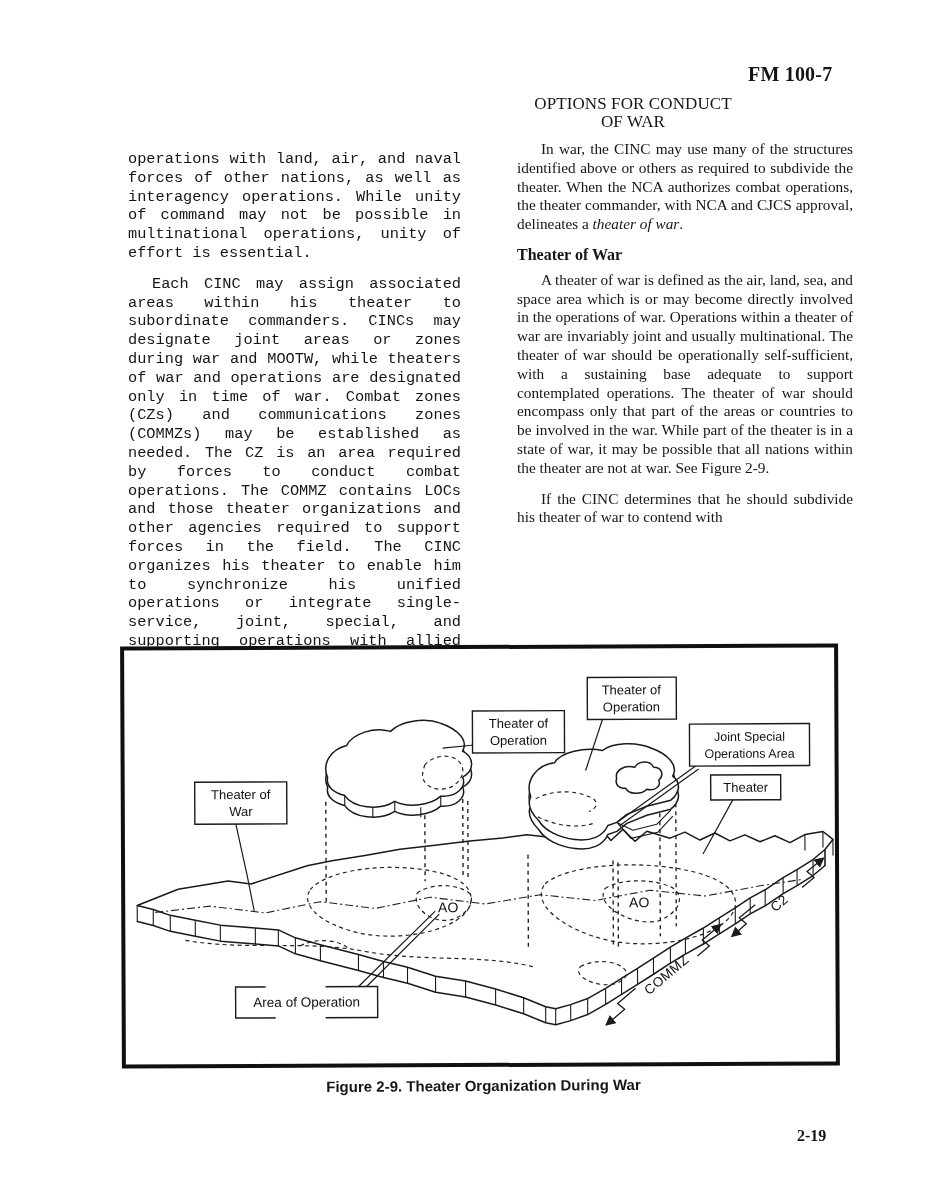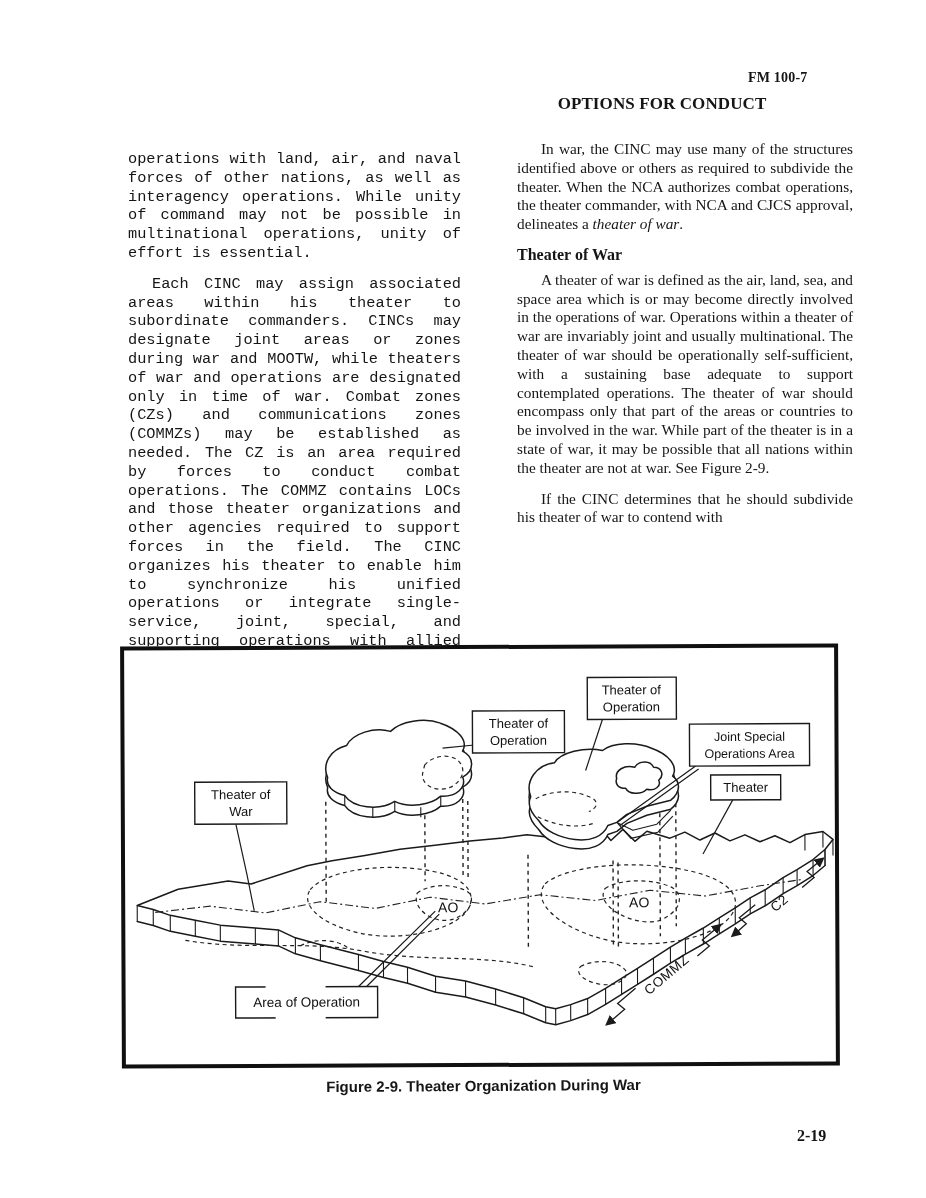--- a/index.html
+++ b/index.html
@@ -2,26 +2,26 @@
 <html><head>
 <meta charset="utf-8">
 <style>
   * { margin:0; padding:0; box-sizing:border-box; }
   html,body { background:#ffffff; }
   .page {
     position:relative; width:926px; height:1198px; background:#fff;
     font-family:"Liberation Serif", serif; color:#151515; overflow:hidden;
   }
   .doc-id {
-    position:absolute; left:748px; top:70px; font-size:14px; font-weight:bold;
+    position:absolute; left:748px; top:63px; font-size:20px; font-weight:bold;
     letter-spacing:0.2px;
   }
   .main-title {
-    position:absolute; left:494px; top:95px; width:336px; text-align:center;
-    font-size:17px; font-weight:bold; line-height:18px; letter-spacing:0.1px;
+    position:absolute; left:465px; top:95px; width:336px; text-align:center;
+    font-size:17px; font-weight:normal; line-height:18px; letter-spacing:0.1px;
   }
   .col { position:absolute; text-align:justify; font-size:15.3px; line-height:18.8px; }
   .col-left  { left:128px; top:150px; width:333px;font-family:Liberation Mono, monospace; }
   .col-right { left:487px; top:140px; width:336px;margin-left:30px; }
   .col p { margin:0 0 12px 0; }
   .col p.indent { text-indent:24px; }
   .col h3 { font-size:16px; font-weight:bold; margin:4px 0 6px 0; text-align:left; }
   .col .ital { font-style:italic; }
   .figure-frame {
     position:absolute; left:121px; top:645px; width:718px; height:422px;
@@ -53,20 +53,21 @@
 </style>
 </head>
 <body>
 
 <div class="page">
 
   <div class="doc-id">FM 100-7</div>
 
   <div class="main-title">
     <div>OPTIONS FOR CONDUCT</div>
+    <div>OF WAR</div>
   </div>
 
   <div class="col col-left">
     <p>operations with land, air, and naval forces of other nations, as well as interagency operations. While unity of command may not be possible in multinational operations, unity of effort is essential.</p>
     <p class="indent">Each CINC may assign associated areas within his theater to subordinate commanders. CINCs may designate joint areas or zones during war and MOOTW, while theaters of war and operations are designated only in time of war. Combat zones (CZs) and communications zones (COMMZs) may be established as needed. The CZ is an area required by forces to conduct combat operations. The COMMZ contains LOCs and those theater organizations and other agencies required to support forces in the field. The CINC organizes his theater to enable him to synchronize his unified operations or integrate single-service, joint, special, and supporting operations with allied and interagency activities and NGOs and PVOs.</p>
   </div>
 
   <div class="col col-right">
     <p class="indent"><span>In war, the CINC may use many of the structures identified above or others as required to subdivide the theater. When the NCA authorizes combat operations, the theater commander, with NCA and CJCS approval, delineates a </span><span class="ital">theater of war</span><span>.</span></p>
     <h3>Theater of War</h3>

